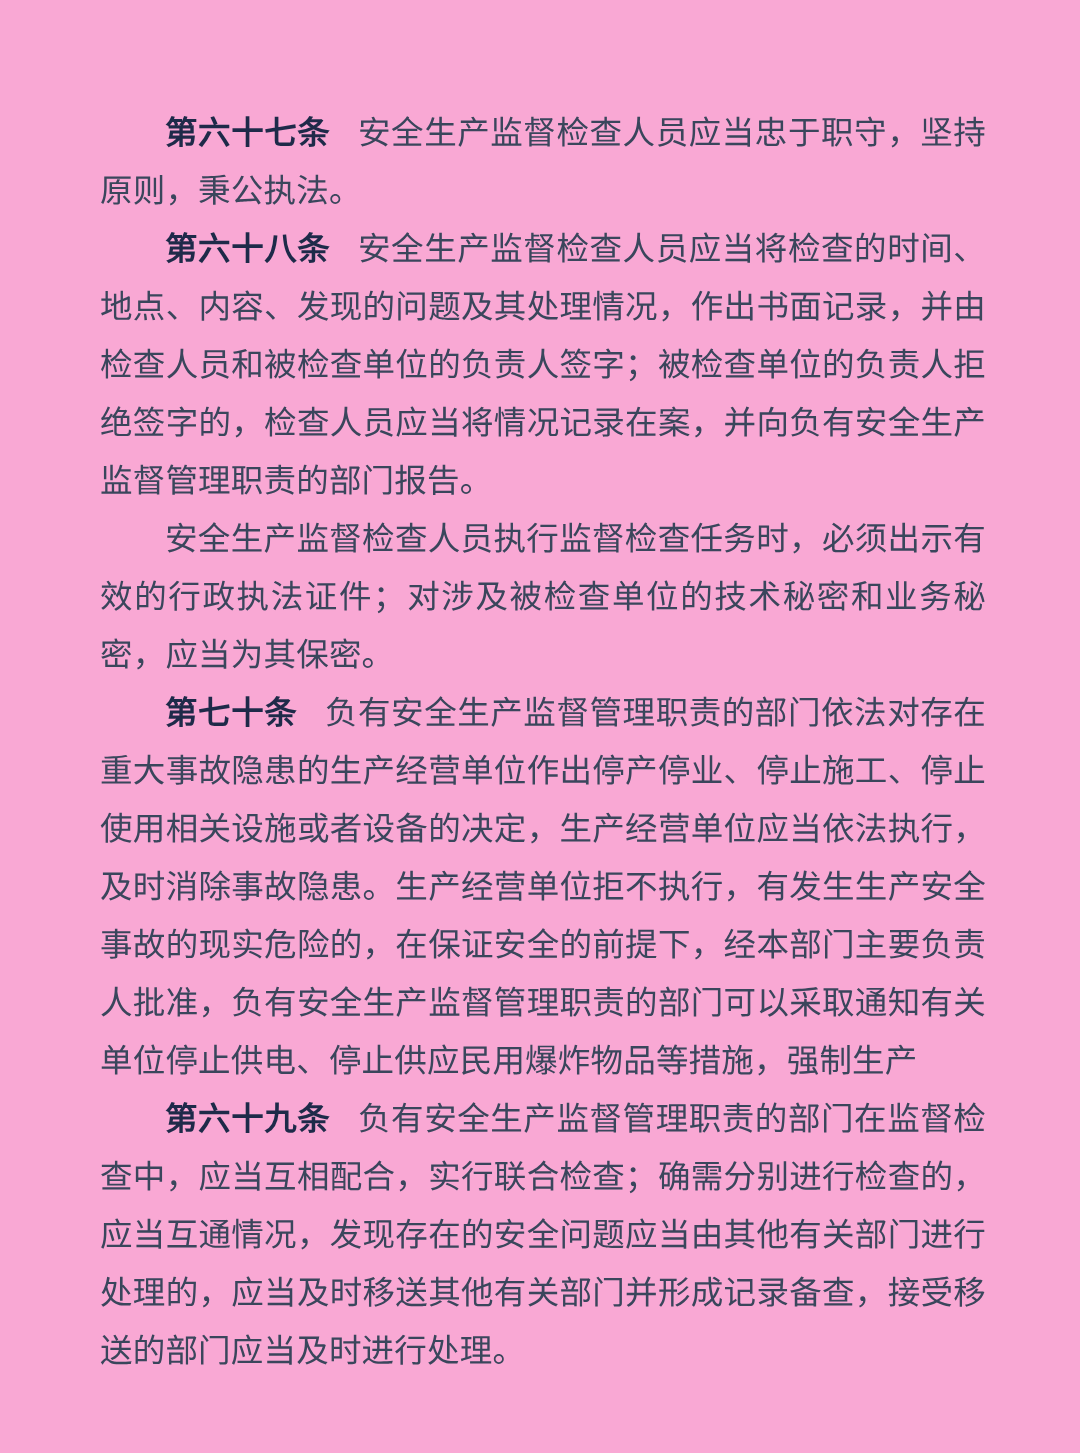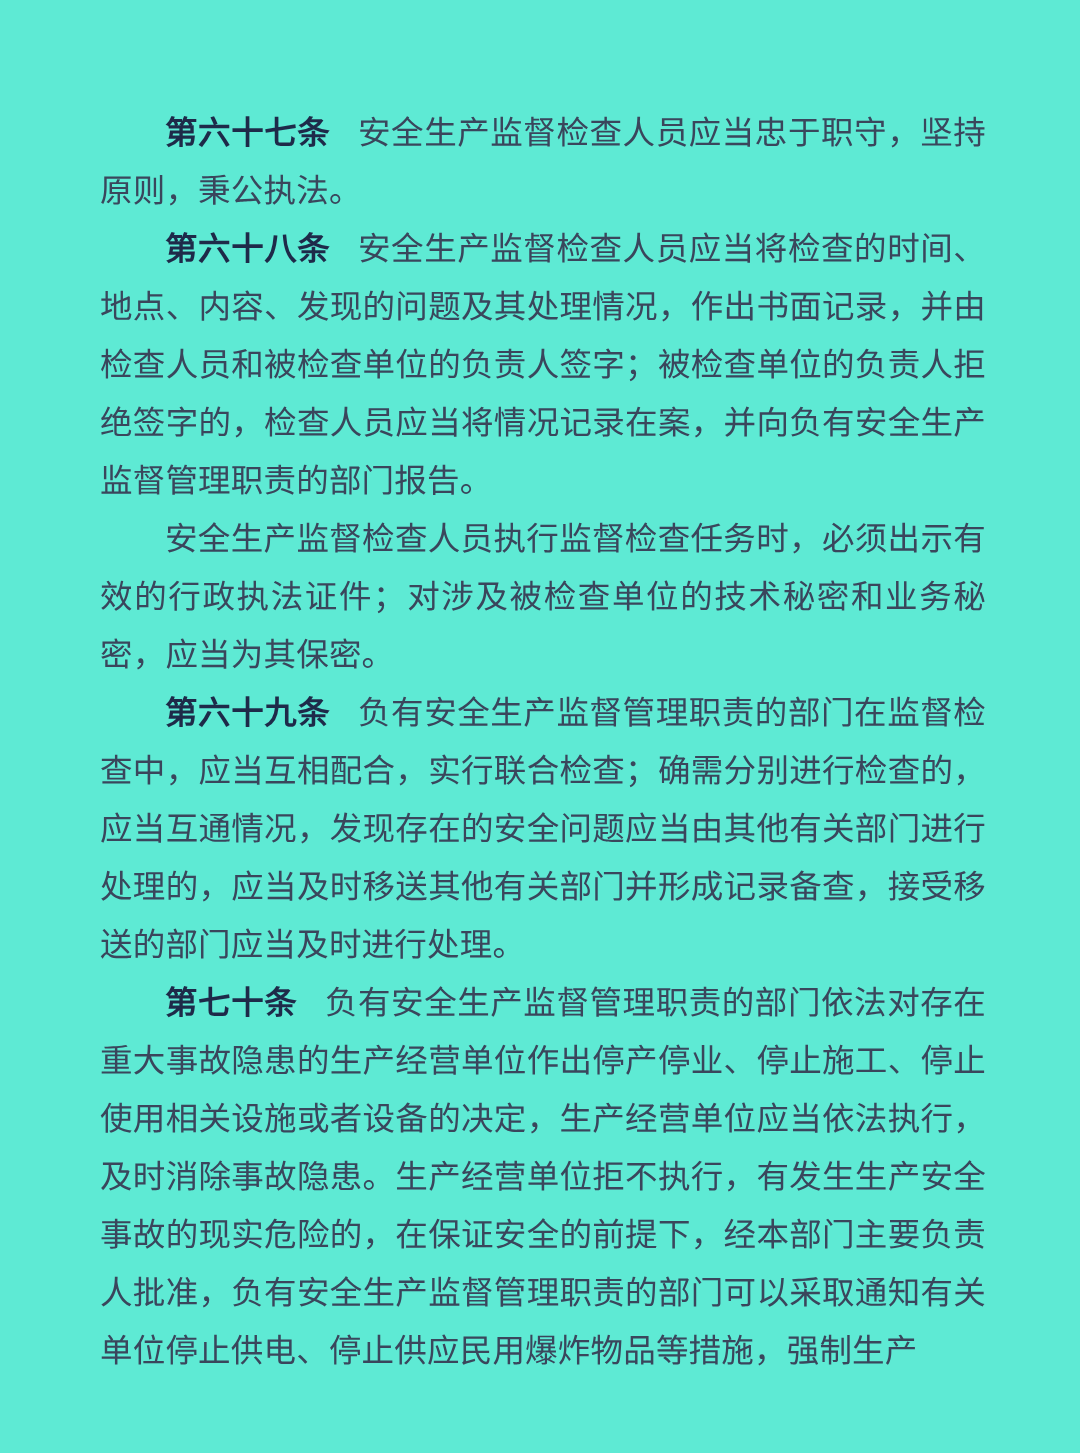--- a/index.html
+++ b/index.html
@@ -4,21 +4,21 @@
 <style>
   html, body {
     margin: 0;
     padding: 0;
     background: #ffffff;
   }
   .page {
     position: relative;
     width: 1080px;
     height: 1453px;
-    background: #5eead4;
+    background: #f9a8d4;
     overflow: hidden;
     font-family: "Liberation Serif", "DejaVu Serif", serif;
   }
   .text-block {
     position: absolute;
     left: 100px;
     top: 104px;
     width: 886px;
   }
   p.law-para {
@@ -51,18 +51,18 @@
 
 <div class="page">
   <div class="text-block">
 
     <p class="law-para"><span class="art-term">第六十七条</span><span class="art-body">安全生产监督检查人员应当忠于职守，坚持原则，秉公执法。</span></p>
 
     <p class="law-para"><span class="art-term">第六十八条</span><span class="art-body">安全生产监督检查人员应当将检查的时间、地点、内容、发现的问题及其处理情况，作出书面记录，并由检查人员和被检查单位的负责人签字；被检查单位的负责人拒绝签字的，检查人员应当将情况记录在案，并向负有安全生产监督管理职责的部门报告。</span></p>
 
     <p class="law-para"><span class="art-body">安全生产监督检查人员执行监督检查任务时，必须出示有效的行政执法证件；对涉及被检查单位的技术秘密和业务秘密，应当为其保密。</span></p>
 
+    <p class="law-para"><span class="art-term">第七十条</span><span class="art-body">负有安全生产监督管理职责的部门依法对存在重大事故隐患的生产经营单位作出停产停业、停止施工、停止使用相关设施或者设备的决定，生产经营单位应当依法执行，及时消除事故隐患。生产经营单位拒不执行，有发生生产安全事故的现实危险的，在保证安全的前提下，经本部门主要负责人批准，负有安全生产监督管理职责的部门可以采取通知有关单位停止供电、停止供应民用爆炸物品等措施，强制生产</span></p>
+
     <p class="law-para"><span class="art-term">第六十九条</span><span class="art-body">负有安全生产监督管理职责的部门在监督检查中，应当互相配合，实行联合检查；确需分别进行检查的，应当互通情况，发现存在的安全问题应当由其他有关部门进行处理的，应当及时移送其他有关部门并形成记录备查，接受移送的部门应当及时进行处理。</span></p>
-
-    <p class="law-para"><span class="art-term">第七十条</span><span class="art-body">负有安全生产监督管理职责的部门依法对存在重大事故隐患的生产经营单位作出停产停业、停止施工、停止使用相关设施或者设备的决定，生产经营单位应当依法执行，及时消除事故隐患。生产经营单位拒不执行，有发生生产安全事故的现实危险的，在保证安全的前提下，经本部门主要负责人批准，负有安全生产监督管理职责的部门可以采取通知有关单位停止供电、停止供应民用爆炸物品等措施，强制生产</span></p>
 
   </div>
 </div>
 
 </body></html>

